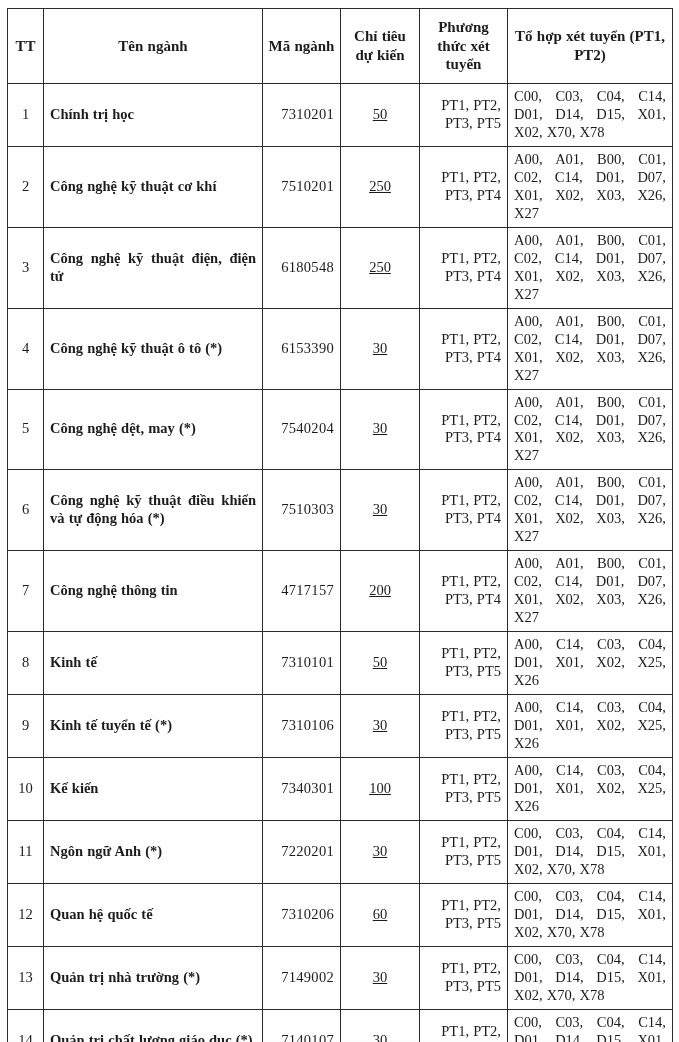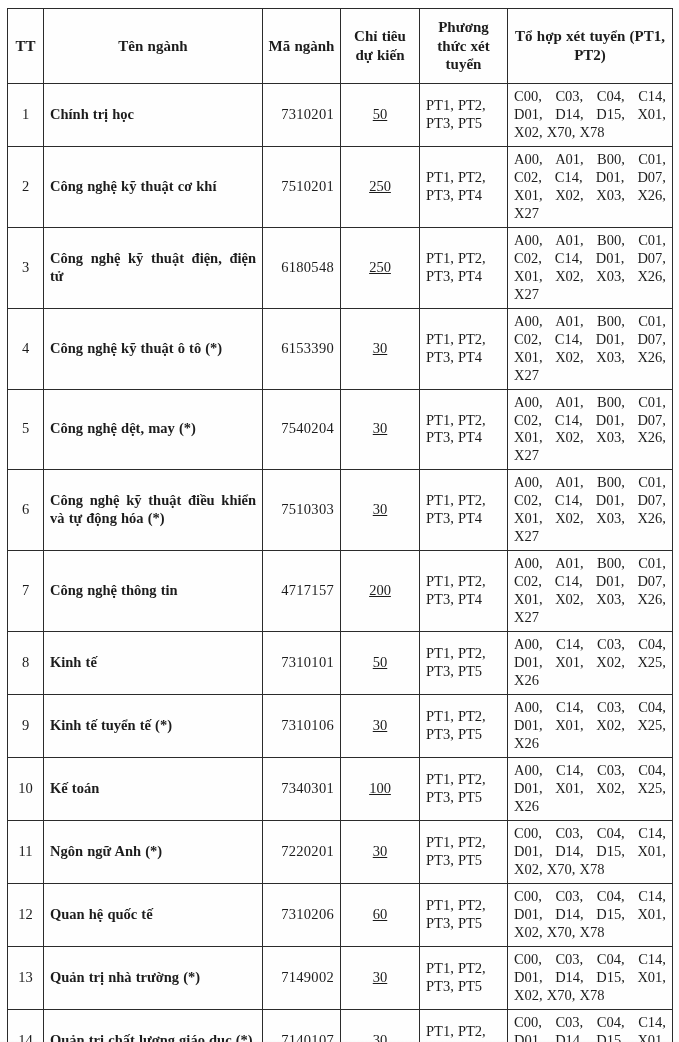--- a/index.html
+++ b/index.html
@@ -37,21 +37,21 @@
     font-weight: bold;
     text-align: center;
     font-size: 15px;
     padding: 8px 4px;
     height: 58px;
   }
   td.c-tt     { text-align: center; width: 36px; }
   td.c-name   { text-align: justify; text-align-last: left; padding-left: 11px; padding-right: 9px; font-weight: bold; }
   td.c-code   { text-align: right; letter-spacing: 0.3px; }
   td.c-quota  { text-align: center; text-decoration: underline; }
-  td.c-method { text-align: left; padding-left: 4px; padding-right: 4px; }
+  td.c-method { text-align: right; padding-left: 4px; padding-right: 4px; }
   td.c-combos { text-align: justify; text-align-last: left; padding-left: 8px; padding-right: 6px; vertical-align: middle; }
   col.w-tt     { width: 36px; }
   col.w-name   { width: 219px; }
   col.w-code   { width: 78px; }
   col.w-quota  { width: 79px; }
   col.w-method { width: 88px; }
   col.w-combos { width: 165px; }
   .bottom-smudge {
     position: absolute;
     left: 0;
@@ -162,21 +162,21 @@
     <td class="c-tt">9</td>
     <td class="c-name">Kinh tế tuyển tế (*)</td>
     <td class="c-code">7310106</td>
     <td class="c-quota">30</td>
     <td class="c-method">PT1, PT2, PT3, PT5</td>
     <td class="c-combos">A00, C14, C03, C04, D01, X01, X02, X25, X26</td>
   </tr>
 
   <tr>
     <td class="c-tt">10</td>
-    <td class="c-name">Kế toán</td>
+    <td class="c-name">Kế kiến</td>
     <td class="c-code">7340301</td>
     <td class="c-quota">100</td>
     <td class="c-method">PT1, PT2, PT3, PT5</td>
     <td class="c-combos">A00, C14, C03, C04, D01, X01, X02, X25, X26</td>
   </tr>
 
   <tr>
     <td class="c-tt">11</td>
     <td class="c-name">Ngôn ngữ Anh (*)</td>
     <td class="c-code">7220201</td>

